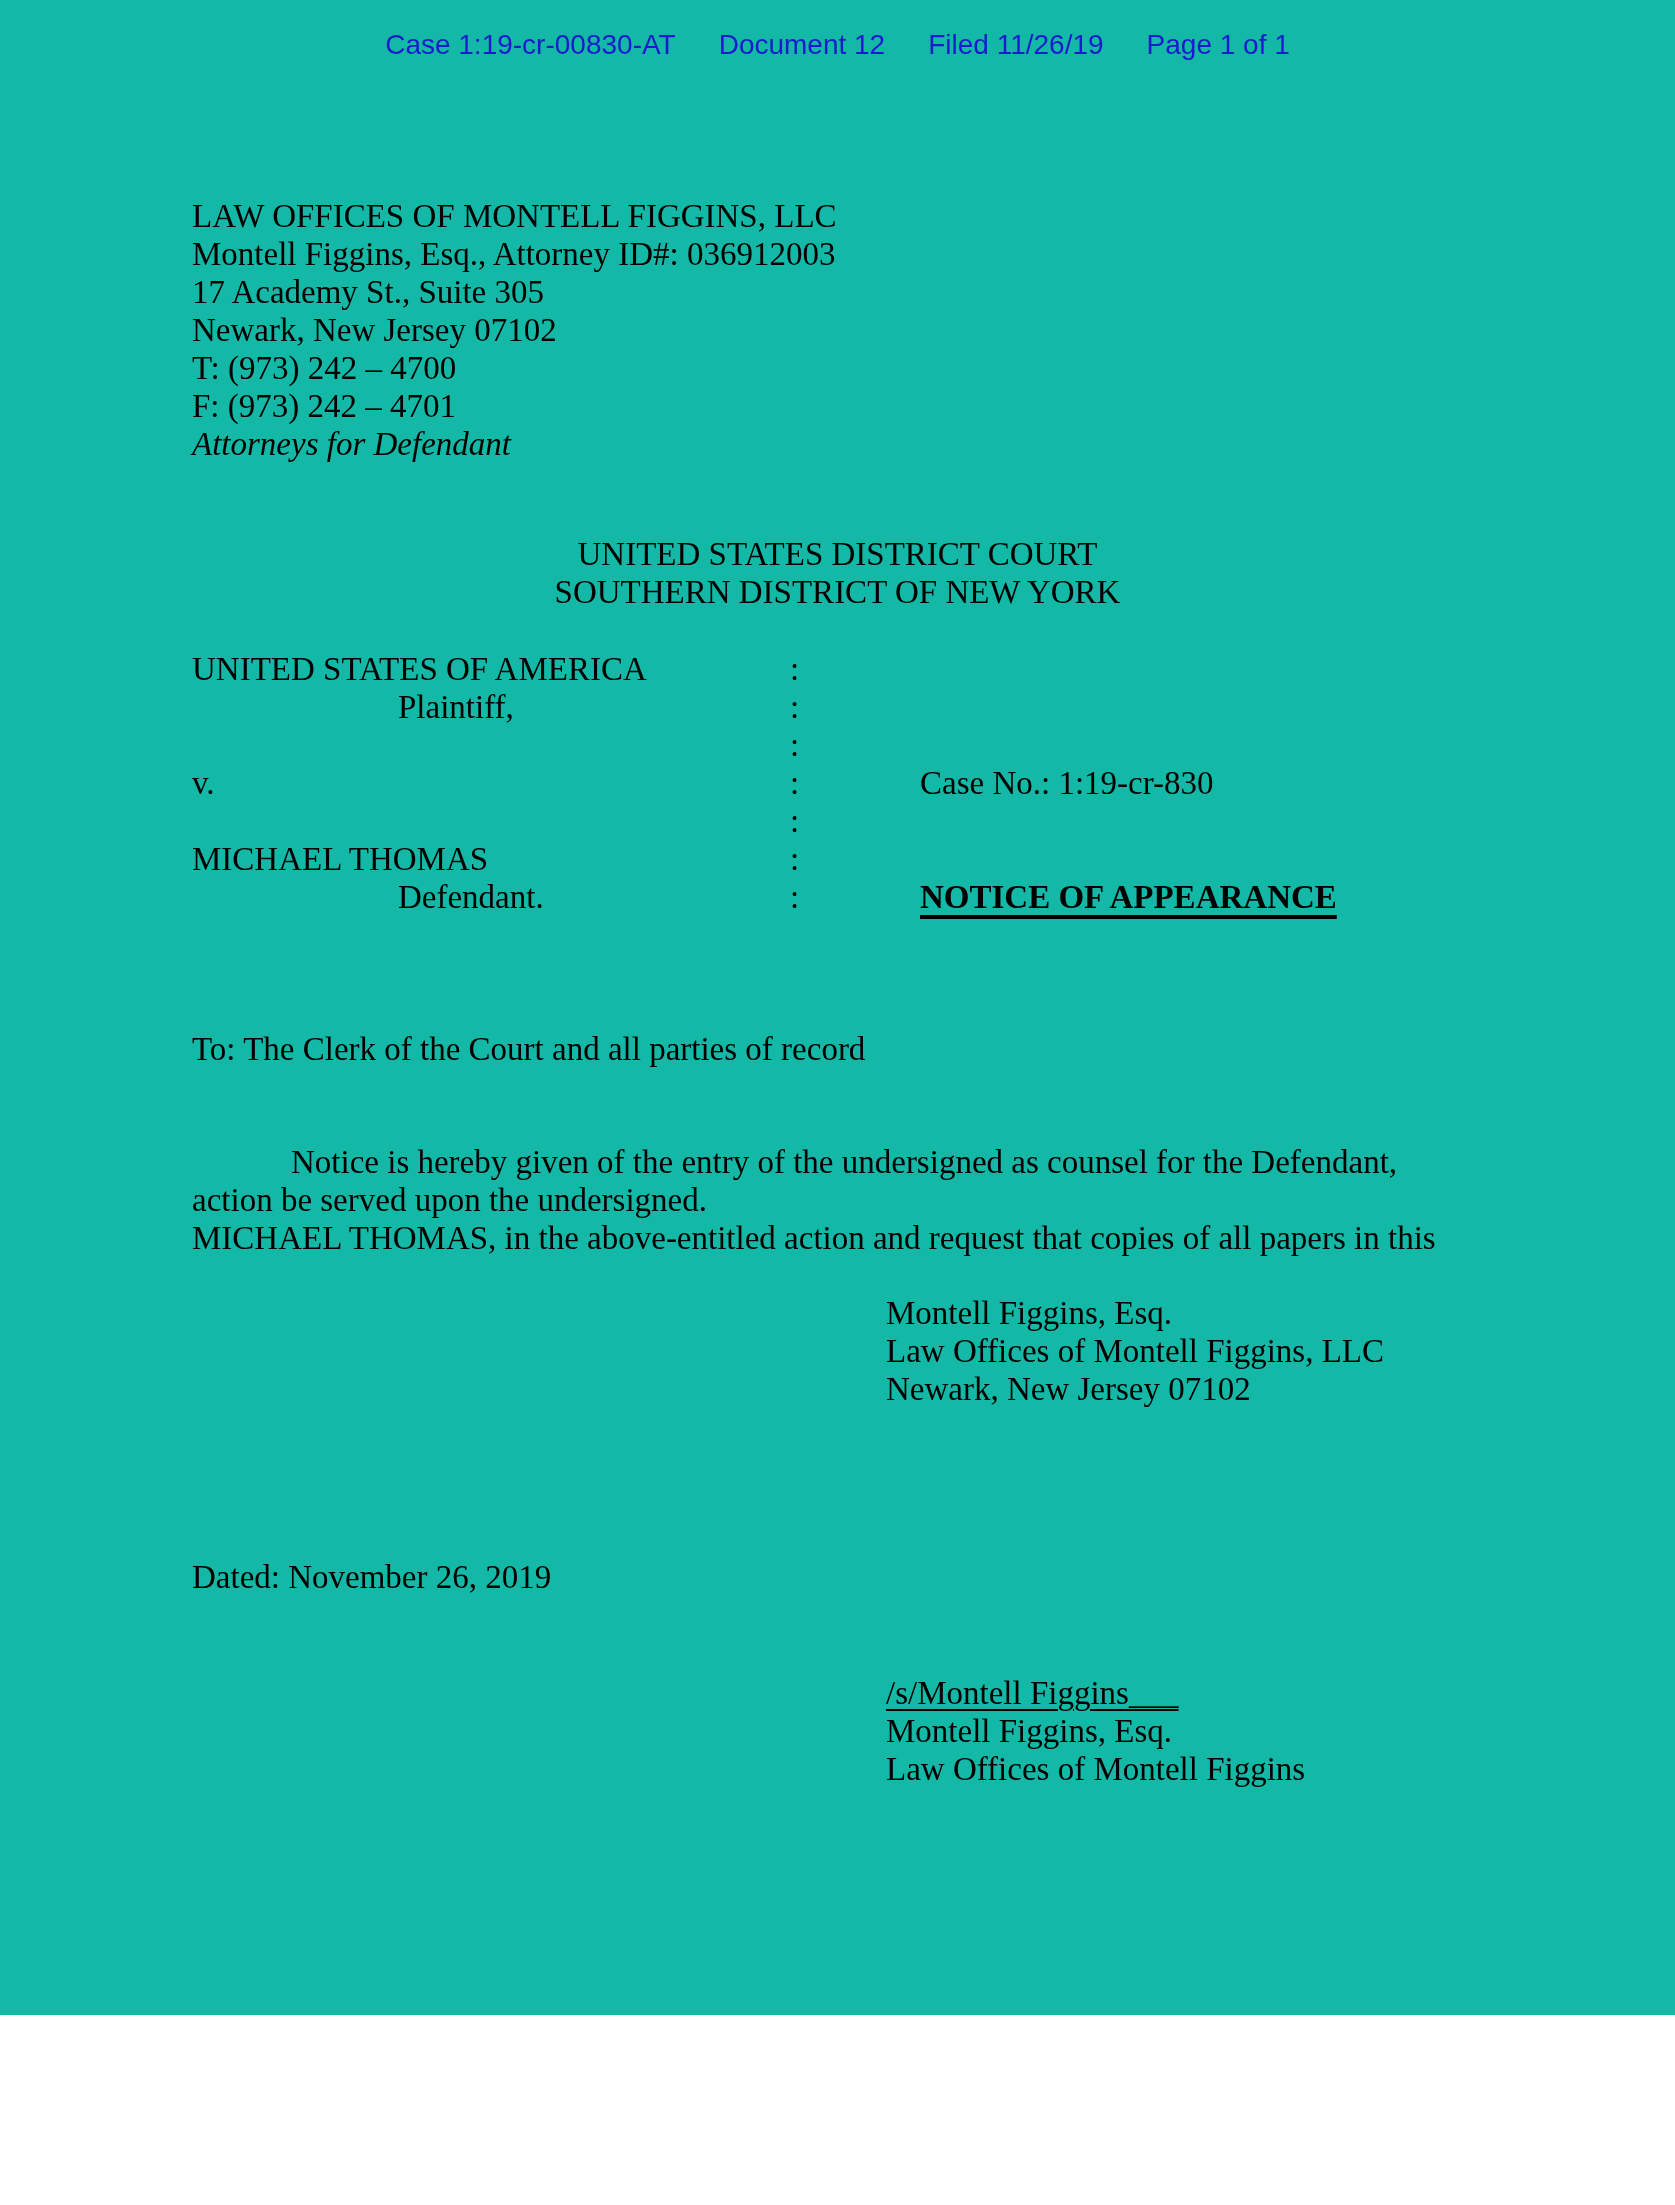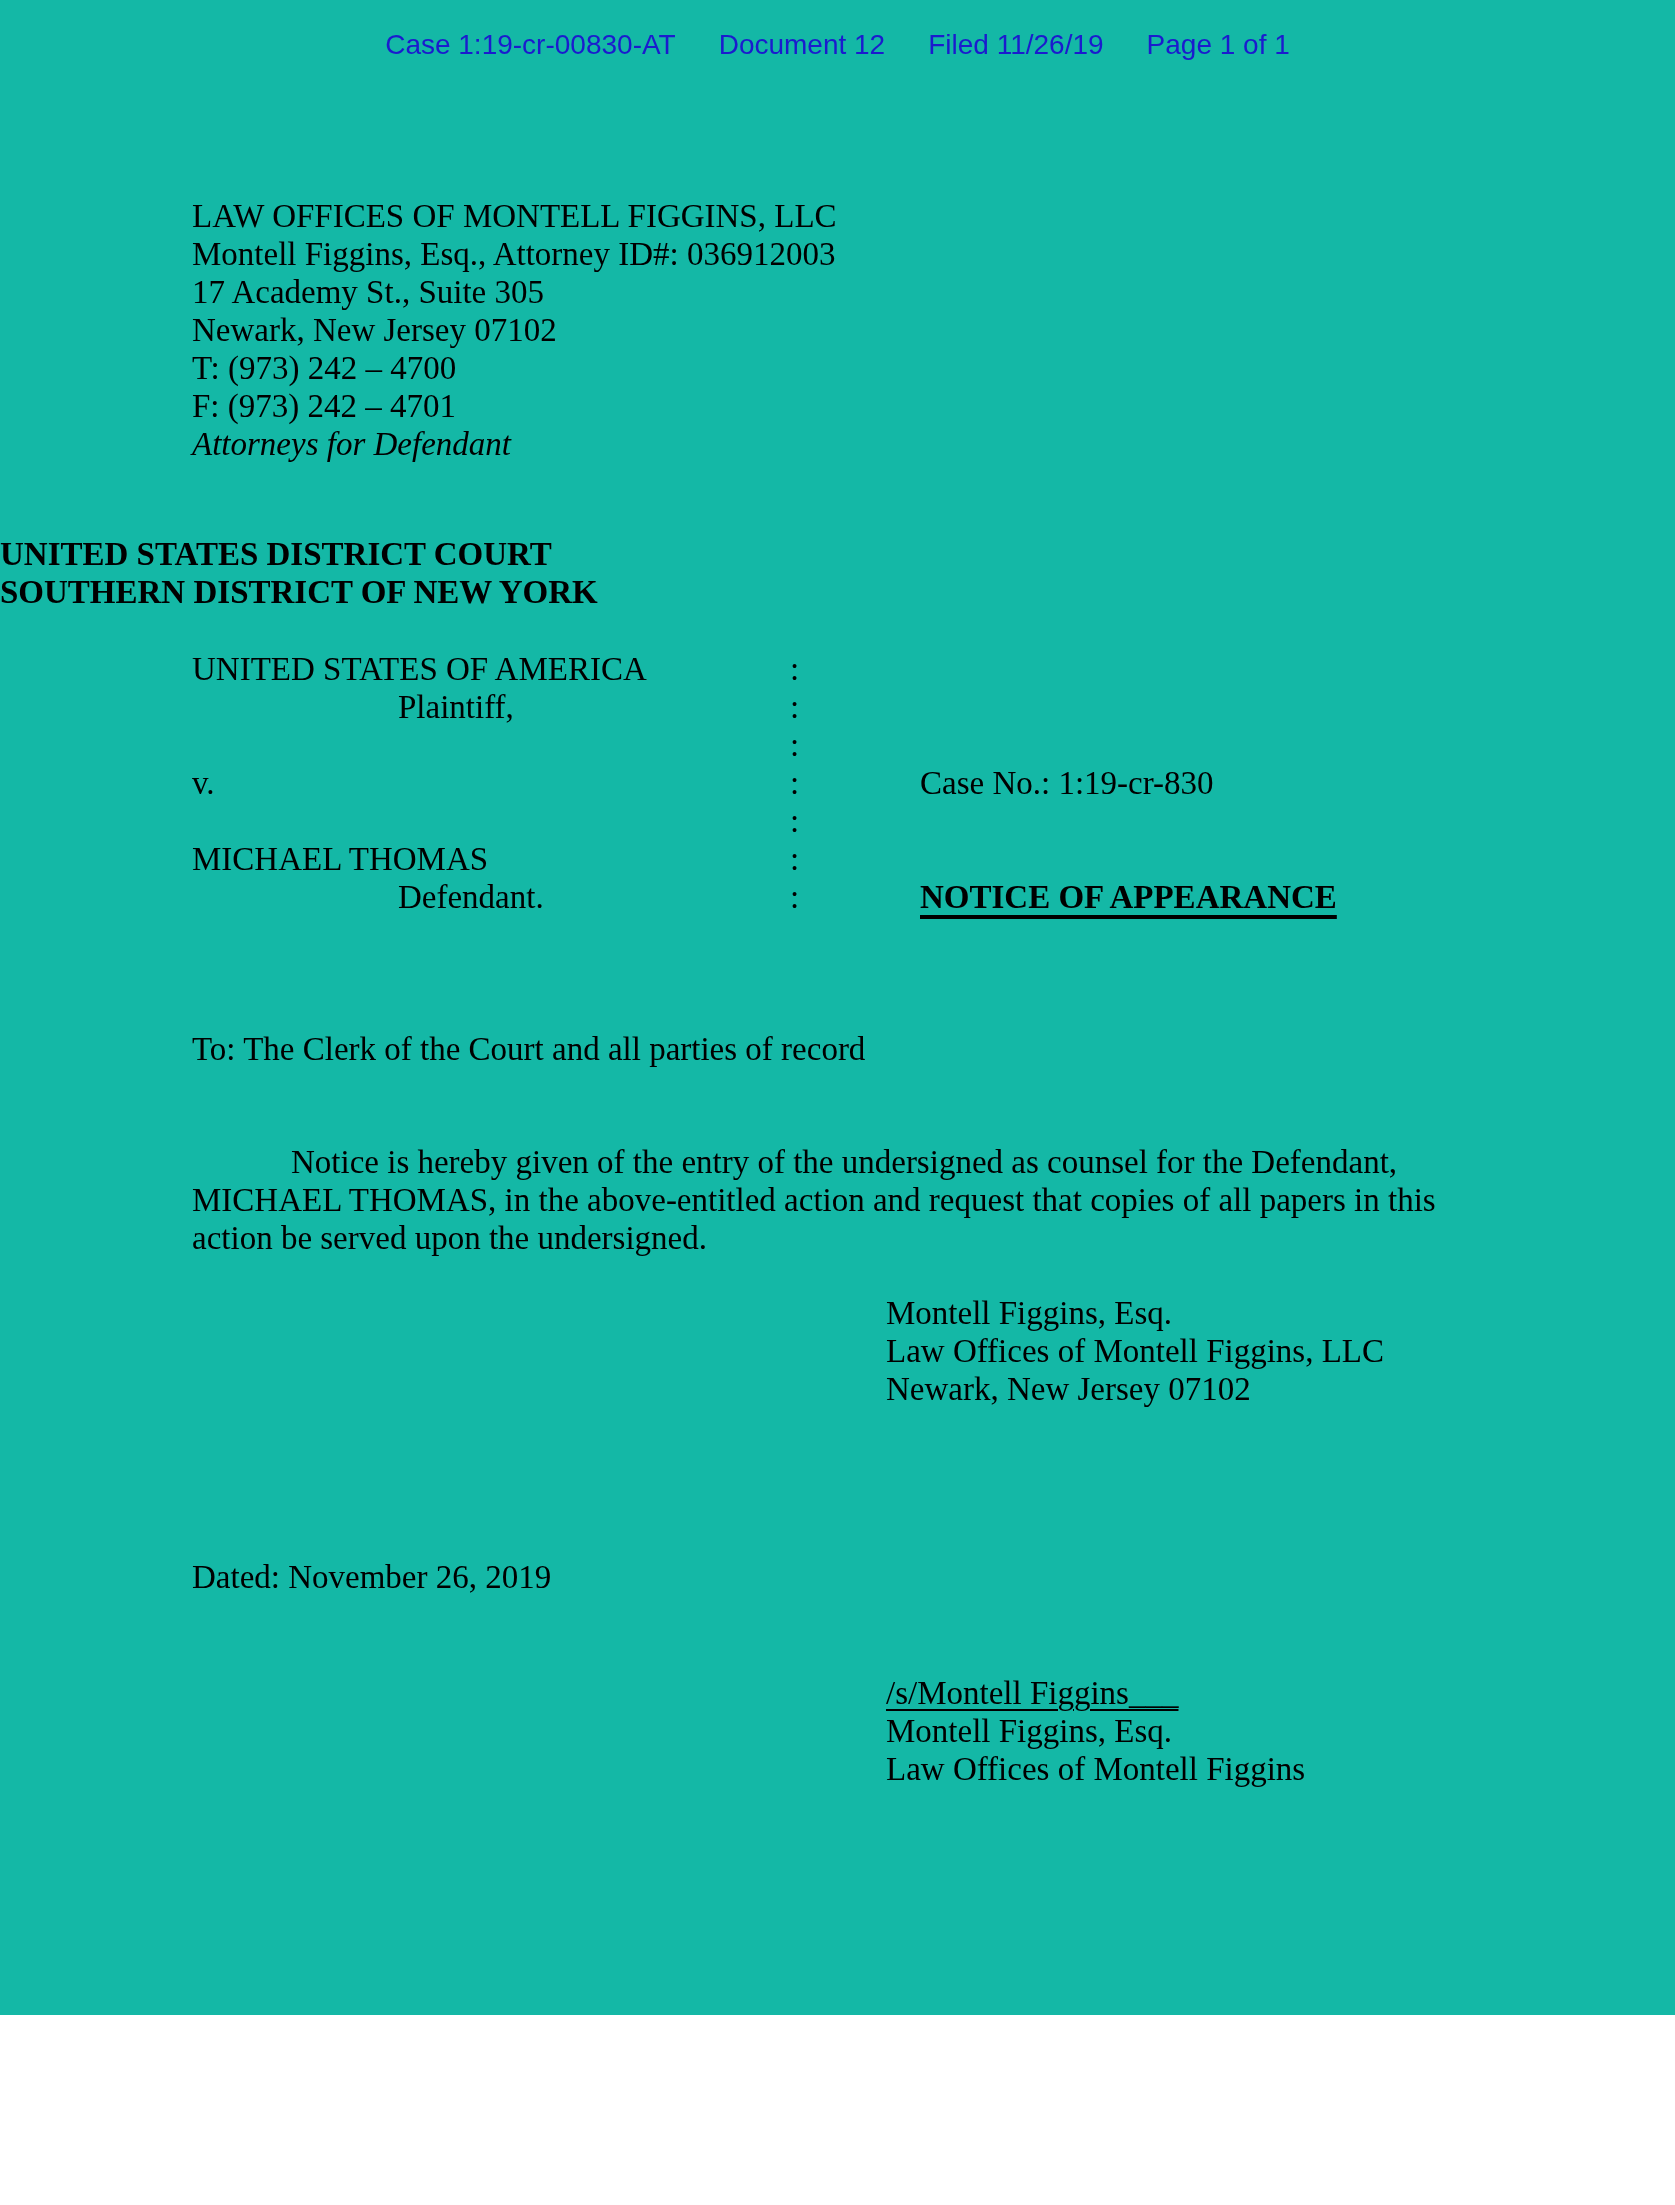--- a/index.html
+++ b/index.html
@@ -30,22 +30,22 @@
     white-space: nowrap;
   }
 
   .firm-block   { position: absolute; left: 192px; top: 197px; }
   .firm-block .italic { font-style: italic; }
 
   .court-title {
     position: absolute;
     left: 0; top: 535px;
     width: 100%;
-    text-align: left;
-    font-weight: bold;
+    text-align: center;
+    font-weight: normal;
   }
 
   
   .caption      { position: absolute; left: 0; top: 650px; width: 100%; }
   .cap-left     { position: absolute; left: 192px; top: 0; }
   .cap-colons   { position: absolute; left: 790px; top: 0; }
   .cap-right    { position: absolute; left: 920px; top: 0; }
   .cap-row      { height: 38px; line-height: 38px; white-space: nowrap; }
   .role-indent  { padding-left: 206px; }
   .notice-title {
@@ -136,22 +136,22 @@
       <div class="cap-row"></div>
       <div class="cap-row"></div>
       <div class="cap-row"><span class="notice-title">NOTICE OF APPEARANCE</span></div>
     </div>
   </div>
 
   <div class="to-line line">To: The Clerk of the Court and all parties of record</div>
 
   <div class="body-paragraph">
     <div class="line indent-first">Notice is hereby given of the entry of the undersigned as counsel for the Defendant,</div>
+    <div class="line">action be served upon the undersigned.</div>
     <div class="line">MICHAEL THOMAS, in the above-entitled action and request that copies of all papers in this</div>
-    <div class="line">action be served upon the undersigned.</div>
   </div>
 
   <div class="address-block">
     <div class="line">Montell Figgins, Esq.</div>
     <div class="line">Law Offices of Montell Figgins, LLC</div>
     <div class="line">Newark, New Jersey 07102</div>
   </div>
 
   <div class="dated-line line">Dated: November 26, 2019</div>
 

